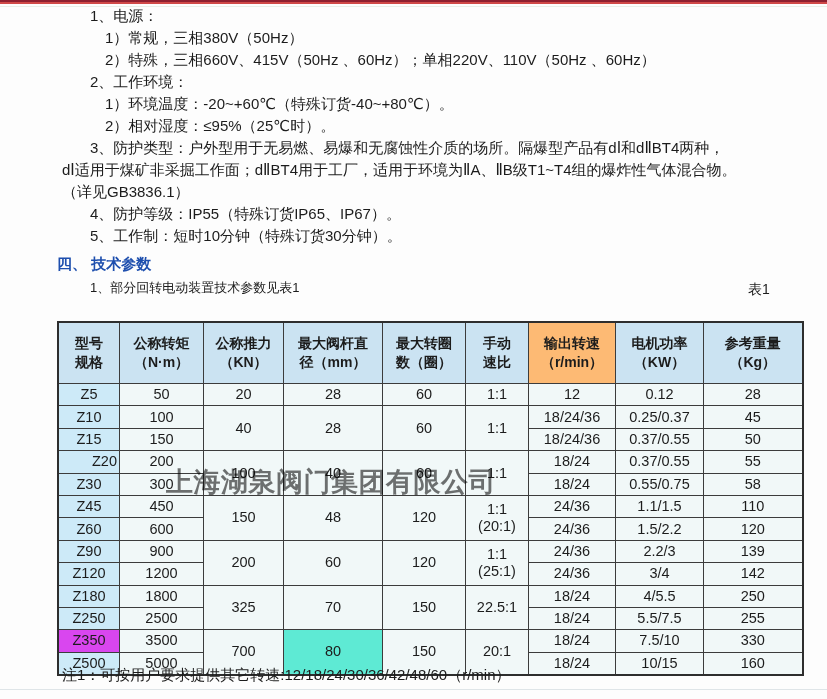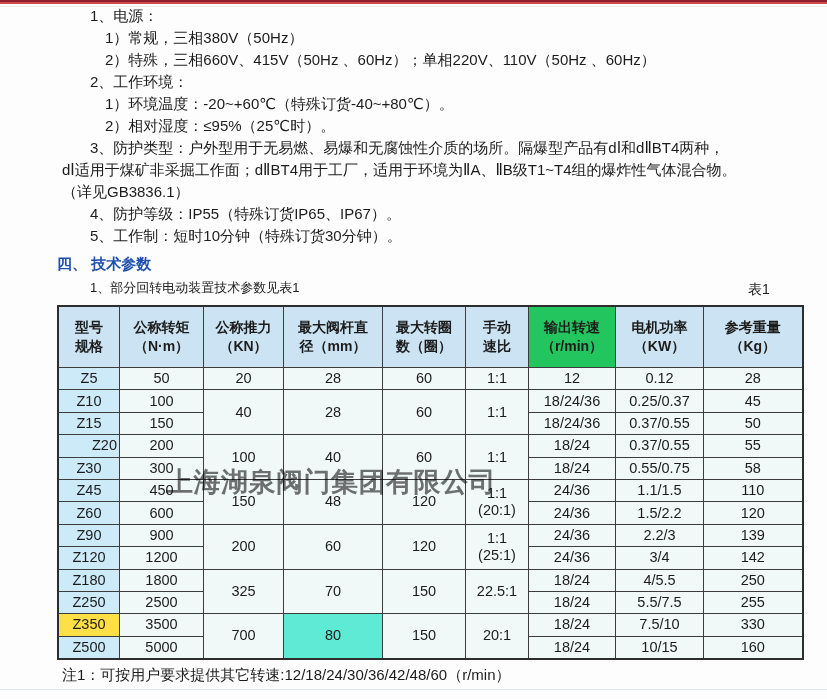--- a/index.html
+++ b/index.html
@@ -22,21 +22,21 @@
   
   .sec-heading{position:absolute;top:255px;left:57px;font-size:15px;font-weight:bold;}
   .table-caption{position:absolute;top:278px;left:90px;font-size:13px;line-height:20px;}
   .table-label{position:absolute;top:281px;left:748px;font-size:14px;}
   
   table.tech{position:absolute;top:305px;left:57px;border-collapse:collapse;table-layout:fixed;}
   table.tech th,table.tech td{
     border:1px solid #3c3c3c;text-align:center;vertical-align:middle;
     padding:0 2px;overflow:hidden;
   }
-  table.tech{border:2px solid #2e2e2e;}
+  table.tech{border:2px solid #2e2e2e;margin-top:16px;}
   table.tech th{
     height:60px;font-size:14px;font-weight:bold;line-height:19px;
     white-space:pre-line;
   }
   table.tech td{font-size:14.5px;white-space:pre-line;line-height:17px;}
   tbody.tech-body tr{height:22.4px;}
   .note{position:absolute;top:666px;left:62px;font-size:15px;}
   .bottom-rule{position:absolute;top:689px;left:0;width:827px;height:1px;background:#dfe5e8;}
   .watermark{
     position:absolute;top:464px;left:166px;font-size:27px;letter-spacing:0.5px;
@@ -89,21 +89,21 @@
           <th style="background: rgb(203, 227, 242);">公称转矩
 （N·m）</th>
           <th style="background: rgb(203, 227, 242);">公称推力
 （KN）</th>
           <th style="background: rgb(203, 227, 242);">最大阀杆直
 径（mm）</th>
           <th style="background: rgb(203, 227, 242);">最大转圈
 数（圈）</th>
           <th style="background: rgb(203, 227, 242);">手动
 速比</th>
-          <th style="background: #22c55e;">输出转速
+          <th style="background: #fdba74;">输出转速
 （r/min）</th>
           <th style="background: rgb(203, 227, 242);">电机功率
 （KW）</th>
           <th style="background: rgb(203, 227, 242);">参考重量
 （Kg）</th>
         </tr>
       </thead>
     <tbody class="tech-body">
         <tr>
           <td style="background: rgb(205, 234, 248);">Z5</td>
@@ -202,21 +202,21 @@
           <td style="background: rgb(241, 248, 248);">250</td>
         </tr>
         <tr>
           <td style="background: rgb(205, 234, 248);">Z250</td>
           <td style="background: rgb(241, 248, 248);">2500</td>
           <td style="background: rgb(241, 248, 248);">18/24</td>
           <td style="background: rgb(241, 248, 248);">5.5/7.5</td>
           <td style="background: rgb(241, 248, 248);">255</td>
         </tr>
         <tr>
-          <td style="background: #fde047;">Z350</td>
+          <td style="background: #d946ef;">Z350</td>
           <td style="background: rgb(241, 248, 248);">3500</td>
           <td rowspan="2" style="background: rgb(241, 248, 248);">700</td>
           <td rowspan="2" style="background: #5eead4;">80</td>
           <td rowspan="2" style="background: rgb(241, 248, 248);">150</td>
           <td rowspan="2" style="background: rgb(241, 248, 248);">20:1</td>
           <td style="background: rgb(241, 248, 248);">18/24</td>
           <td style="background: rgb(241, 248, 248);">7.5/10</td>
           <td style="background: rgb(241, 248, 248);">330</td>
         </tr>
         <tr>

